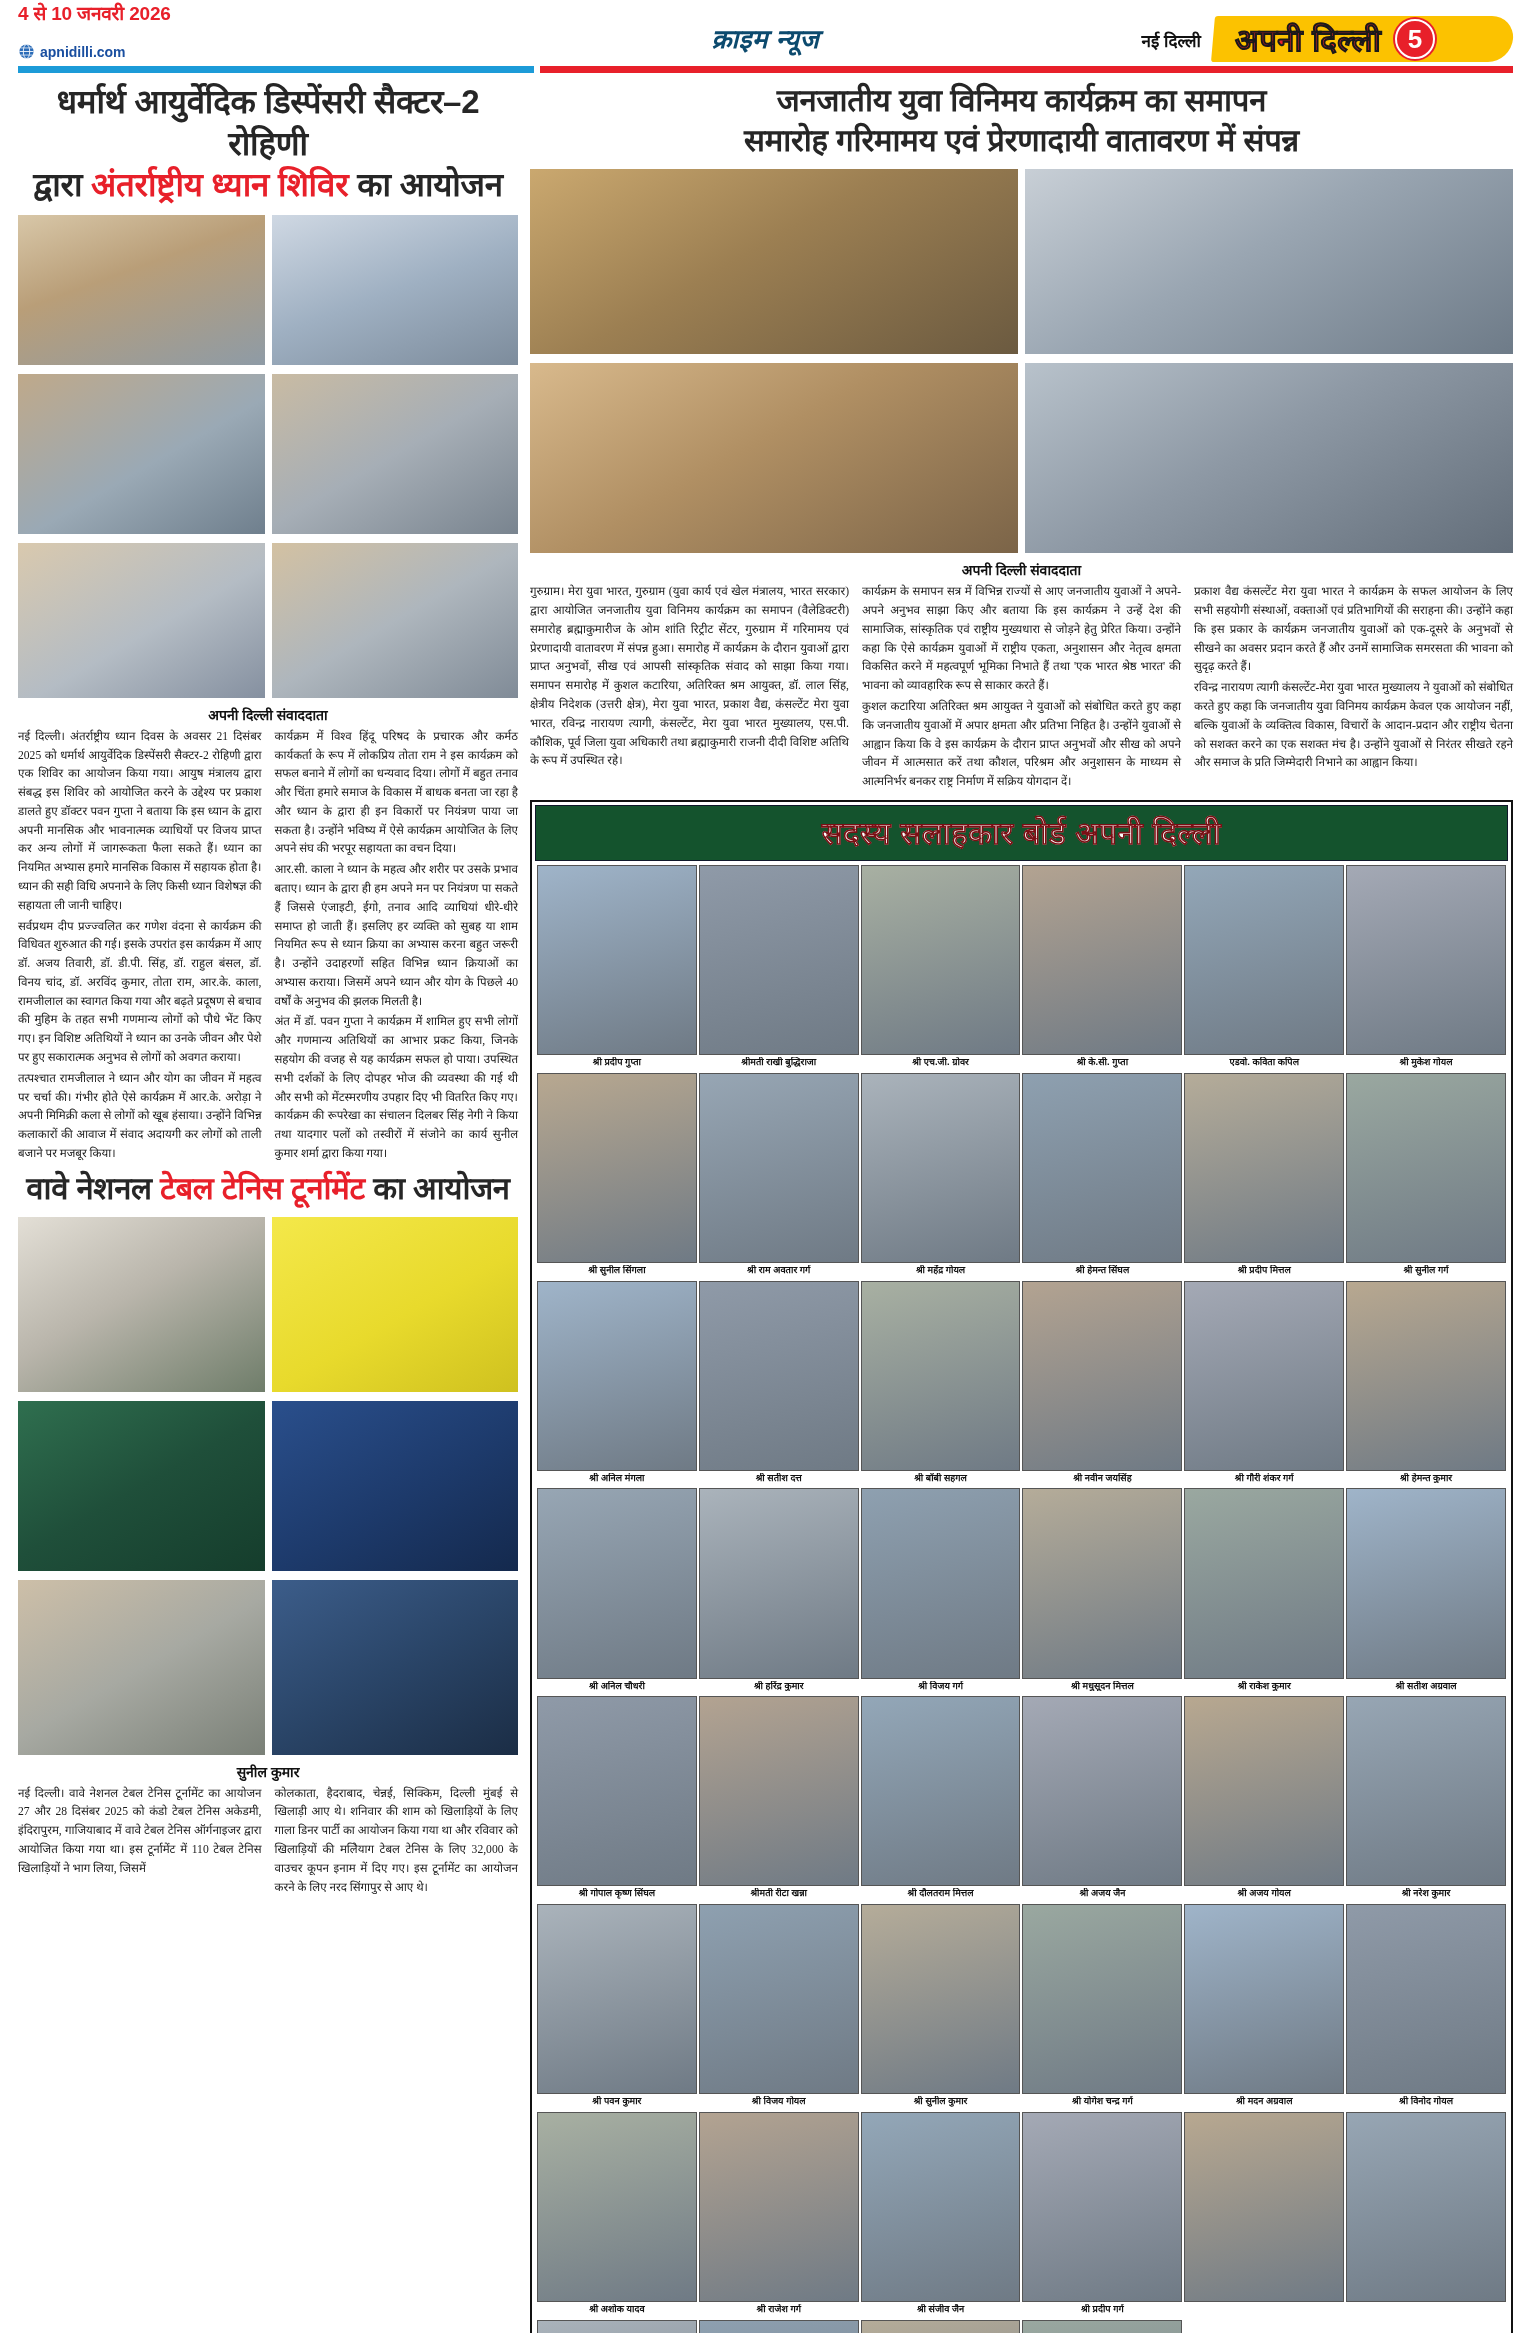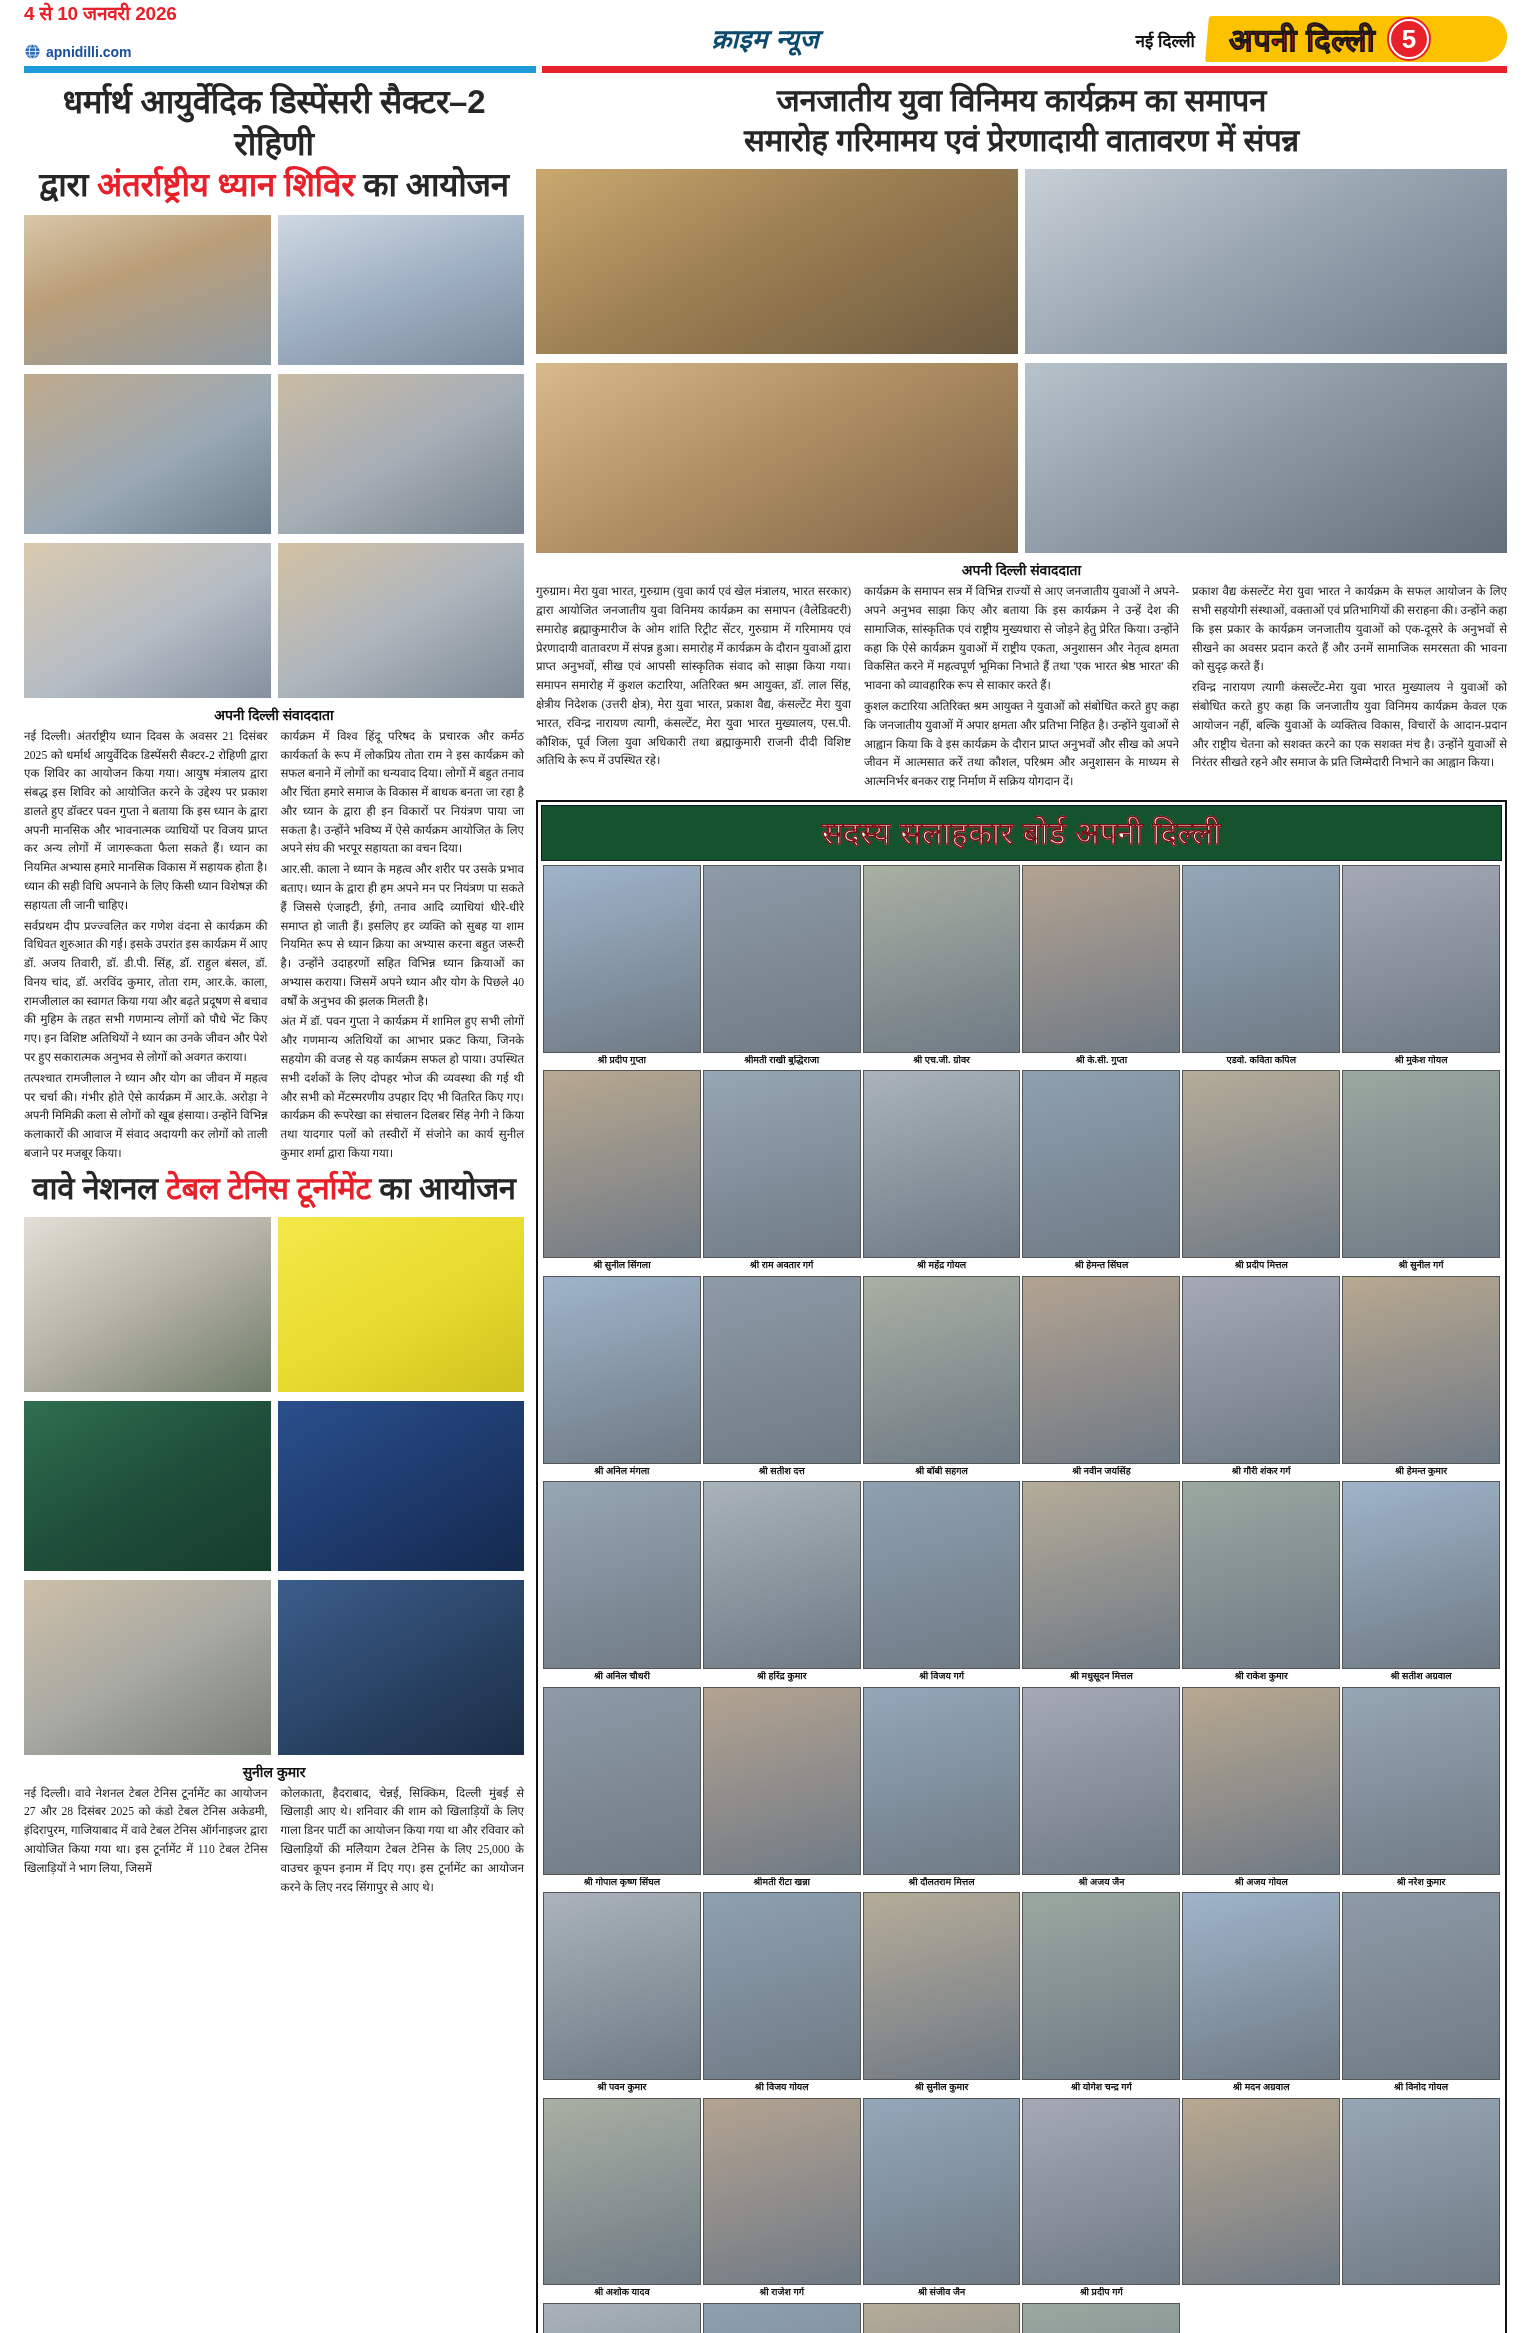--- a/index.html
+++ b/index.html
@@ -3,21 +3,21 @@
 <meta charset="utf-8">
 <style>
   * { box-sizing: border-box; margin: 0; padding: 0; }
   body {
     width: 1531px; height: 2333px;
     background: #ffffff;
     font-family: "Liberation Sans", "DejaVu Sans", sans-serif;
     position: relative;
     overflow: hidden;
   }
-  .page { width: 1531px; height: 2333px; position: relative; padding: 0 24px; }
+  .page { width: 1531px; height: 2333px; position: relative; padding: 0 18px; }
 
   
   .masthead {
     height: 62px; position: relative;
     display: flex; align-items: flex-end; justify-content: space-between;
   }
   .mh-left { padding-bottom: 2px; }
   .mh-date {
     color: #e8202a; font-weight: bold; font-size: 19px;
     font-family: "Liberation Sans", sans-serif; letter-spacing: -0.2px;
@@ -208,21 +208,21 @@
       </div>
       <div class="photo-grid2">
         <div class="photo" style="height:175px;background:linear-gradient(150deg,#cdbfa8 0%,#a7a9a2 50%,#7a8077 100%);"></div>
         <div class="photo" style="height:175px;background:linear-gradient(150deg,#3c5d8a 0%,#2a4568 50%,#1b2d45 100%);"></div>
       </div>
 
       <div class="byline">सुनील कुमार</div>
 
       <div class="bodytext twocol">
         <p>नई दिल्ली। वावे नेशनल टेबल टेनिस टूर्नामेंट का आयोजन 27 और 28 दिसंबर 2025 को कंडो टेबल टेनिस अकेडमी, इंदिरापुरम, गाजियाबाद में वावे टेबल टेनिस ऑर्गनाइजर द्वारा आयोजित किया गया था। इस टूर्नामेंट में 110 टेबल टेनिस खिलाड़ियों ने भाग लिया, जिसमें</p>
-        <p>कोलकाता, हैदराबाद, चेन्नई, सिक्किम, दिल्ली मुंबई से खिलाड़ी आए थे। शनिवार की शाम को खिलाड़ियों के लिए गाला डिनर पार्टी का आयोजन किया गया था और रविवार को खिलाड़ियों की मलेियाग टेबल टेनिस के लिए 25,000 के वाउचर कूपन इनाम में दिए गए। इस टूर्नामेंट का आयोजन करने के लिए नरद सिंगापुर से आए थे।</p>
+        <p>कोलकाता, हैदराबाद, चेन्नई, सिक्किम, दिल्ली मुंबई से खिलाड़ी आए थे। शनिवार की शाम को खिलाड़ियों के लिए गाला डिनर पार्टी का आयोजन किया गया था और रविवार को खिलाड़ियों की मलेियाग टेबल टेनिस के लिए 32,000 के वाउचर कूपन इनाम में दिए गए। इस टूर्नामेंट का आयोजन करने के लिए नरद सिंगापुर से आए थे।</p>
       </div>
     </div>
 
     <div class="col-right">
 
       <h1 class="hl-right">
         <span>जनजातीय युवा विनिमय कार्यक्रम का समापन</span><br>
         <span>समारोह गरिमामय एवं प्रेरणादायी वातावरण में संपन्न</span>
       </h1>
 

